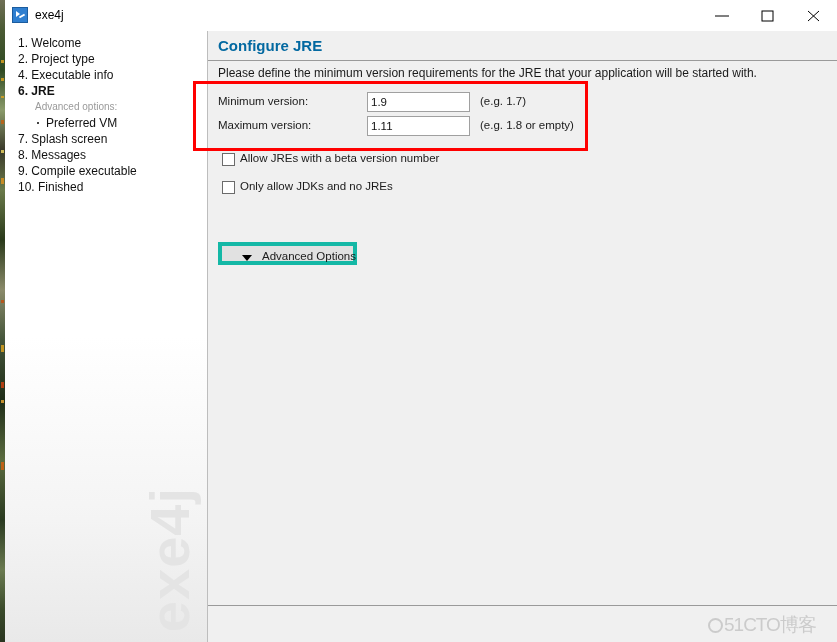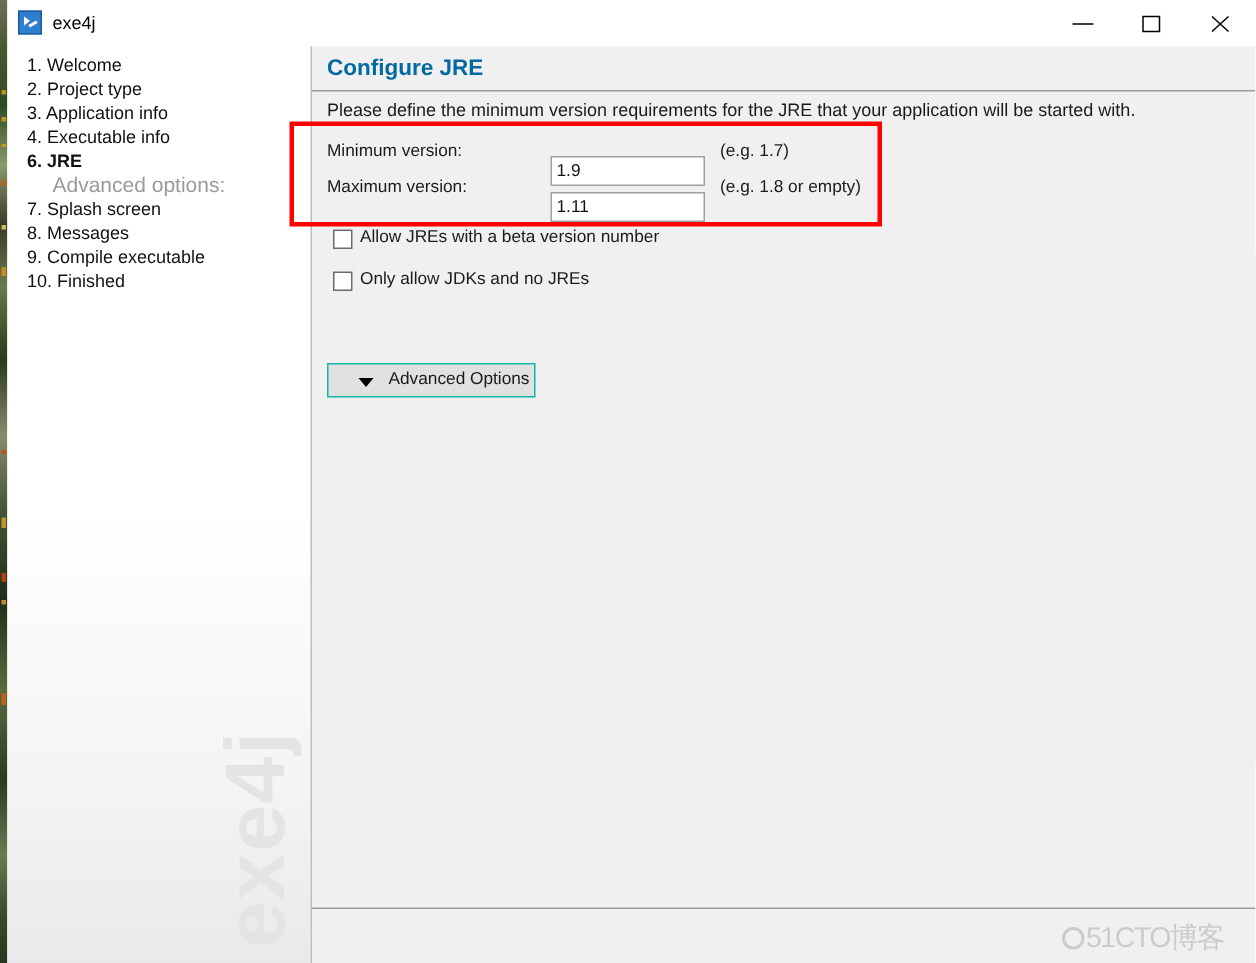--- a/index.html
+++ b/index.html
@@ -117,21 +117,21 @@
   .nav-item {
     font-size: 12px;
     color: #111111;
     line-height: 16px;
     height: 16px;
     white-space: nowrap;
     cursor: default;
   }
   .nav-item.active { font-weight: bold; }
   .nav-sub-header {
-    font-size: 14px;
+    font-size: 10px;
     color: #9a9a9a;
     line-height: 16px;
     height: 16px;
     padding-left: 17px;
     white-space: nowrap;
   }
   .nav-sub {
     font-size: 12px;
     color: #111111;
     line-height: 16px;
@@ -212,21 +212,21 @@
   }
   .form-label {
     position: absolute;
     left: 0; top: 3px;
     font-size: 11.5px;
     color: #1a1a1a;
     white-space: nowrap;
   }
   .form-input {
     position: absolute;
-    left: 149px; top: 12px;
+    left: 149px; top: 0;
     width: 103px; height: 20px;
     border: 1px solid #a0a0a0;
     background: #ffffff;
     font-family: "Liberation Sans", sans-serif;
     font-size: 11.5px;
     color: #111111;
     padding: 0 3px;
     box-sizing: border-box;
     outline: none;
   }
@@ -260,21 +260,21 @@
     color: #1a1a1a;
     white-space: nowrap;
   }
 
   
   .adv-btn {
     position: absolute;
     left: 10px; top: 211px;
     width: 139px; height: 23px;
     background: #e1e1e1;
-    border: 1px solid #14b8a6;
+    border: 4px solid #14b8a6;
     box-sizing: border-box;
     cursor: default;
   }
   .adv-btn .caret {
     position: absolute;
     left: 20px; top: 9px;
     width: 0; height: 0;
     border-left: 5px solid transparent;
     border-right: 5px solid transparent;
     border-top: 6px solid #000000;
@@ -371,24 +371,24 @@
           <line x1="2" y1="1" x2="13" y2="11" stroke="#000000" stroke-width="1"></line>
           <line x1="13" y1="1" x2="2" y2="11" stroke="#000000" stroke-width="1"></line>
         </svg>
       </div>
     </div>
 
     <div class="sidebar">
       <div class="nav">
         <div class="nav-item">1. Welcome</div>
         <div class="nav-item">2. Project type</div>
-        <div class="nav-item">3. Application info</div>
         <div class="nav-item">4. Executable info</div>
         <div class="nav-item active">6. JRE</div>
         <div class="nav-sub-header">Advanced options:</div>
+        <div class="nav-sub">Preferred VM</div>
         <div class="nav-item">7. Splash screen</div>
         <div class="nav-item">8. Messages</div>
         <div class="nav-item">9. Compile executable</div>
         <div class="nav-item">10. Finished</div>
       </div>
       <div class="wm-exe4j">exe4j</div>
     </div>
 
     <div class="divider"></div>
 

